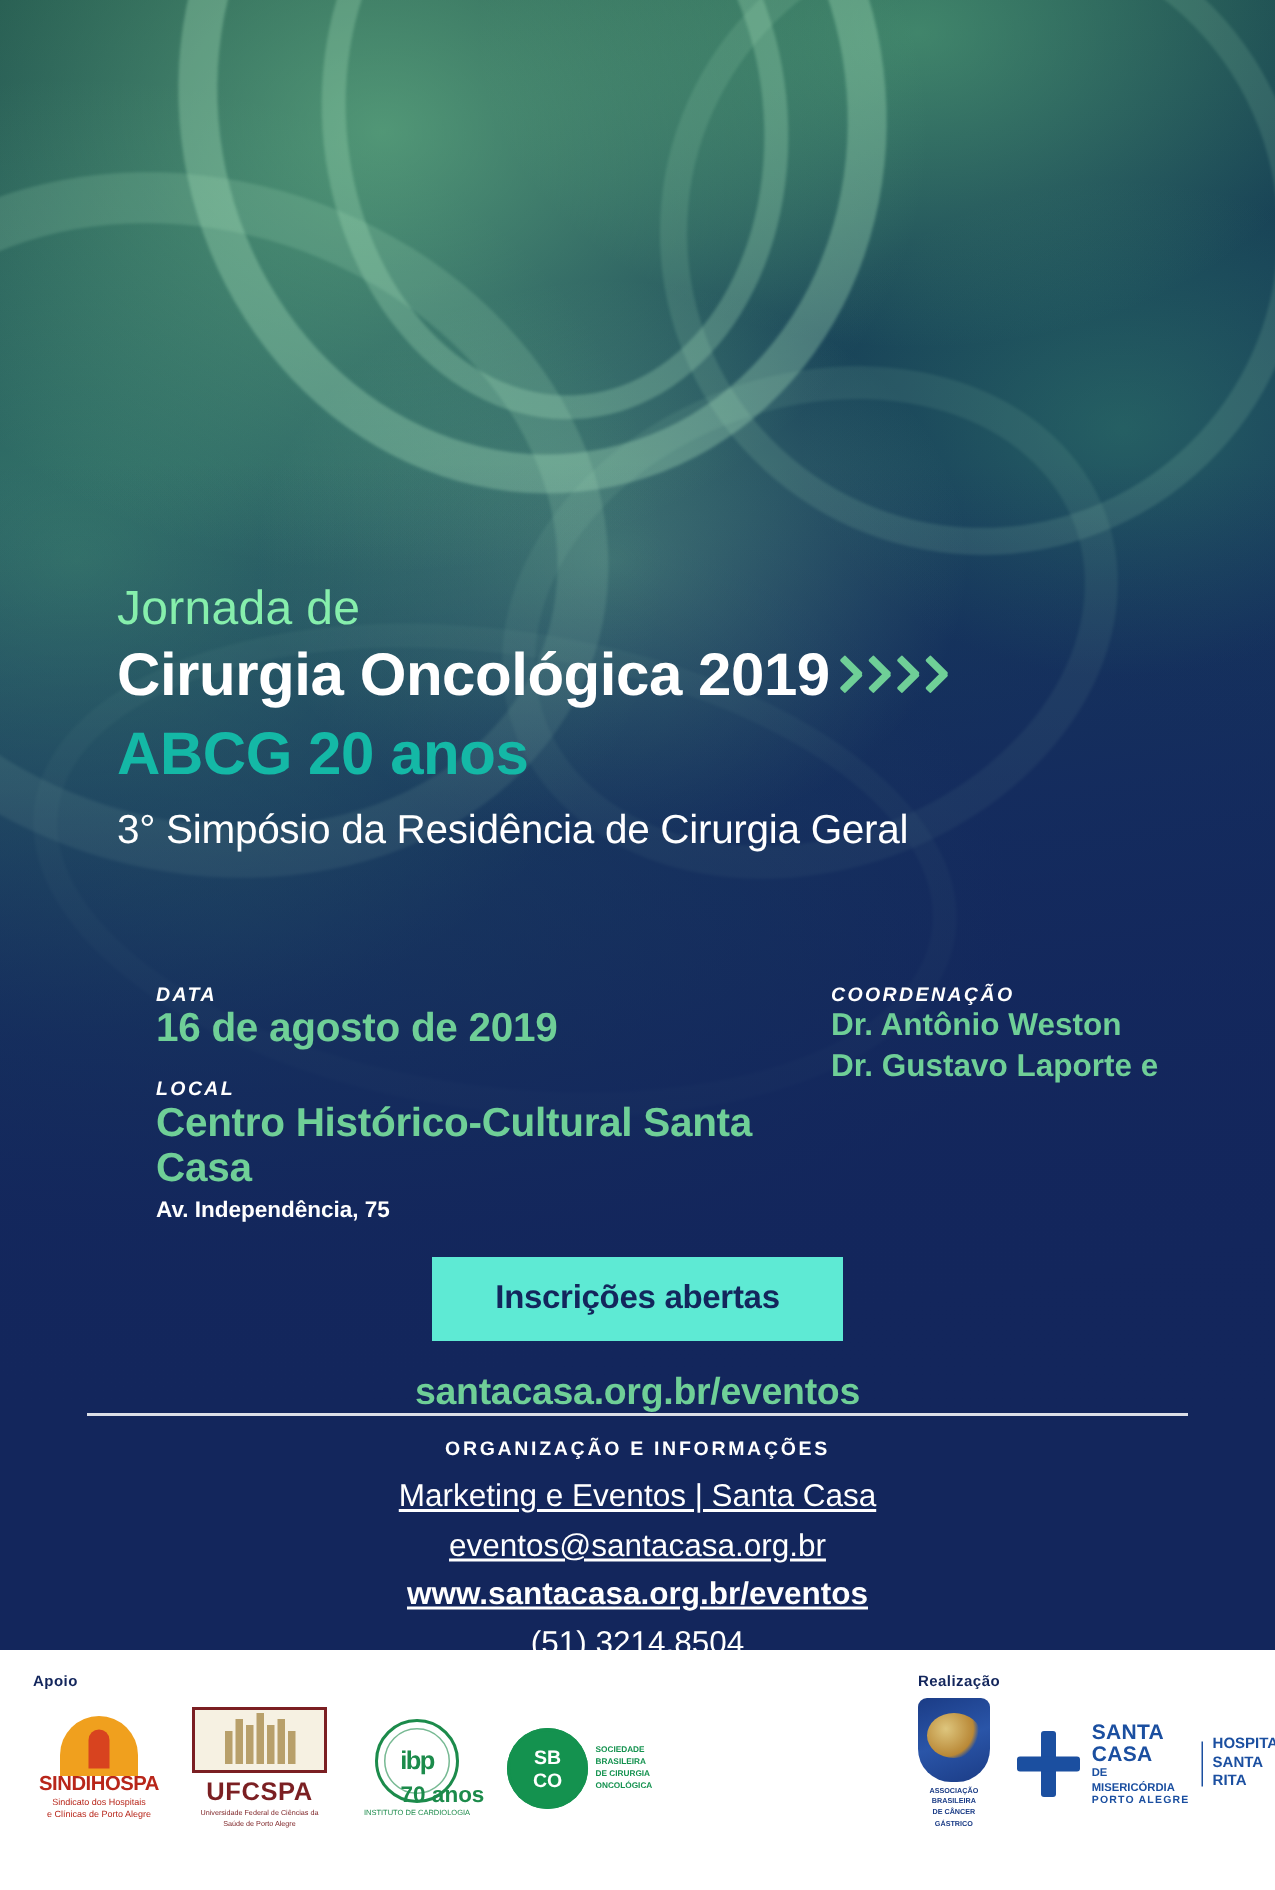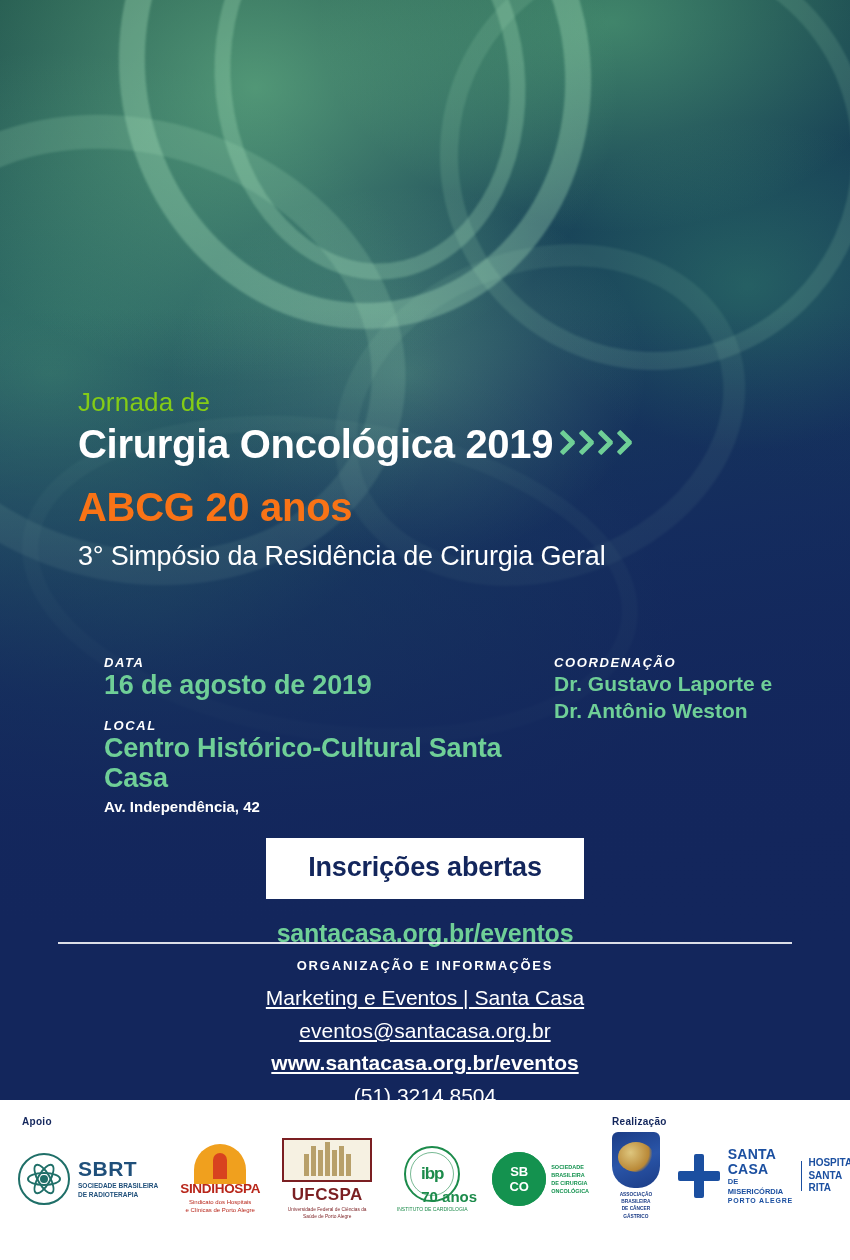--- a/index.html
+++ b/index.html
@@ -48,22 +48,22 @@
   .bg-veil {
     position: absolute; inset: 0;
     background: linear-gradient(to bottom, rgba(19,38,92,0) 28%, rgba(19,38,92,0.55) 55%, rgba(19,38,92,0.92) 74%, #13265c 86%);
   }
 
   
   .content { position: absolute; inset: 0; }
 
   .headline { position: absolute; left: 78px; top: 388px; right: 40px; }
   .h-line1 {
-    color: #84cc16;
-    font-size: 26px;
+    color: #86efac;
+    font-size: 32px;
     font-weight: 300;
     letter-spacing: .2px;
     line-height: 1.1;
   }
   .h-line2-wrap { display: flex; align-items: center; margin-top: 4px; }
   .h-line2 {
     color: #ffffff;
     font-size: 40px;
     font-weight: bold;
     letter-spacing: -0.3px;
@@ -77,26 +77,26 @@
   }
   .chev::before, .chev::after {
     content: ""; position: absolute; left: 3px;
     width: 17px; height: 5px; border-radius: 1px;
     background: #6fcf97;
   }
   .chev::before { top: 12px; transform: rotate(45deg); }
   .chev::after  { top: 22px; transform: rotate(-45deg); }
 
   .h-line3 {
-    color: #f97316;
+    color: #14b8a6;
     font-size: 40px;
     font-weight: bold;
     letter-spacing: -0.3px;
     line-height: 1.18;
-    margin-top: 16px;
+    margin-top: 6px;
   }
   .h-sub {
     color: #ffffff;
     font-size: 27px;
     font-weight: 500;
     margin-top: 10px;
     letter-spacing: -0.2px;
   }
 
   
@@ -130,23 +130,23 @@
     font-size: 15px;
     font-weight: bold;
     margin-top: 4px;
   }
   .mt-local { margin-top: 18px; }
 
   
   .cta-wrap { position: absolute; left: 0; right: 0; top: 838px; text-align: center; }
   .cta-btn {
     display: inline-block;
-    background: #ffffff;
+    background: #5eead4;
     color: #13265c;
-    font-size: 27px;
+    font-size: 22px;
     font-weight: bold;
     padding: 14px 42px 16px;
     border: none;
     cursor: pointer;
     letter-spacing: -0.2px;
   }
   .cta-url {
     display: block;
     margin-top: 20px;
     color: #6fcf97;
@@ -332,26 +332,26 @@
       <div class="h-sub">3° Simpósio da Residência de Cirurgia Geral</div>
     </div>
 
     <div class="info">
       <div class="info-row">
         <div class="col-left">
           <div class="lbl">DATA</div>
           <div class="val-green">16 de agosto de 2019</div>
           <div class="lbl mt-local">LOCAL</div>
           <div class="val-green">Centro Histórico-Cultural Santa Casa</div>
-          <div class="val-white-sm">Av. Independência, 42</div>
+          <div class="val-white-sm">Av. Independência, 75</div>
         </div>
         <div class="col-right">
           <div class="lbl">COORDENAÇÃO</div>
+          <div class="val-green-sm">Dr. Antônio Weston</div>
           <div class="val-green-sm">Dr. Gustavo Laporte e</div>
-          <div class="val-green-sm">Dr. Antônio Weston</div>
         </div>
       </div>
     </div>
 
     <div class="cta-wrap">
       <button class="cta-btn">Inscrições abertas</button>
       <a class="cta-url" href="#">santacasa.org.br/eventos</a>
     </div>
 
     <div class="rule"></div>
@@ -367,32 +367,20 @@
     </div>
 
   </div>
 
   <div class="logobar">
     <div class="logo-label lab-apoio">Apoio</div>
     <div class="logo-label lab-real">Realização</div>
 
     <div class="logos-left">
 
-      <div class="logo">
-        <div class="sbrt-mark">
-          <i class="r1"></i>
-            <i class="r2"></i>
-            <b></b>
-            <u></u>
-        </div>
-        <div class="sbrt-text">
-          <div class="big">SBRT</div>
-          <div class="sm">SOCIEDADE BRASILEIRA<br>DE RADIOTERAPIA</div>
-        </div>
-      </div>
 
       <div class="sindi">
         <div class="sindi-arc"></div>
         <div class="sindi-word">SINDIHOSPA</div>
         <div class="sindi-sub">Sindicato dos Hospitais<br>e Clínicas de Porto Alegre</div>
       </div>
 
       <div class="ufcspa">
         <div class="ufc-box">
           <span style="height:22px"></span>

